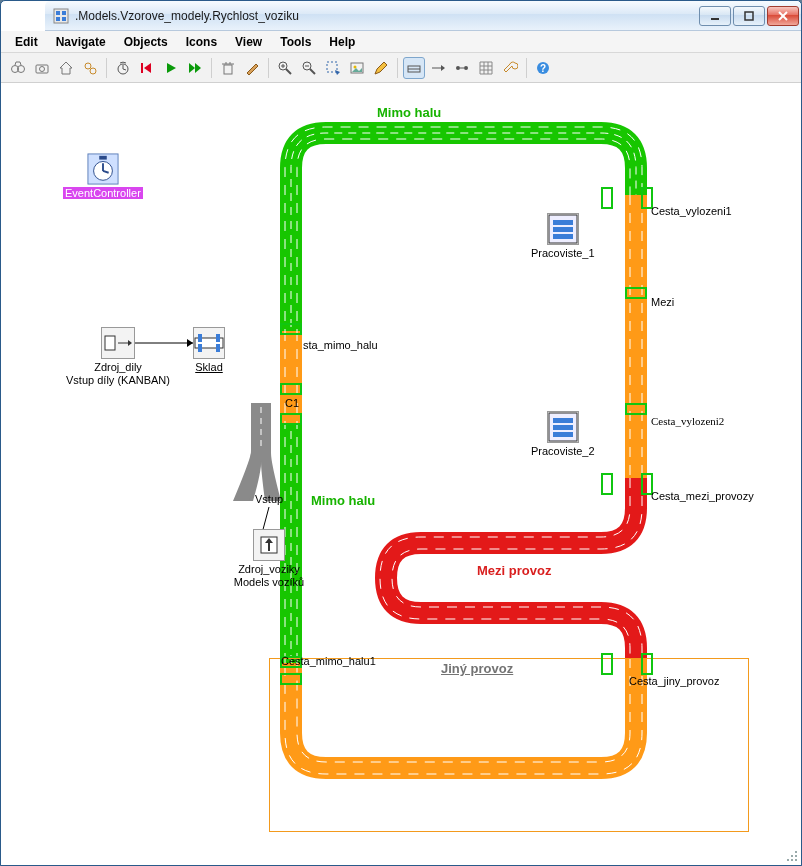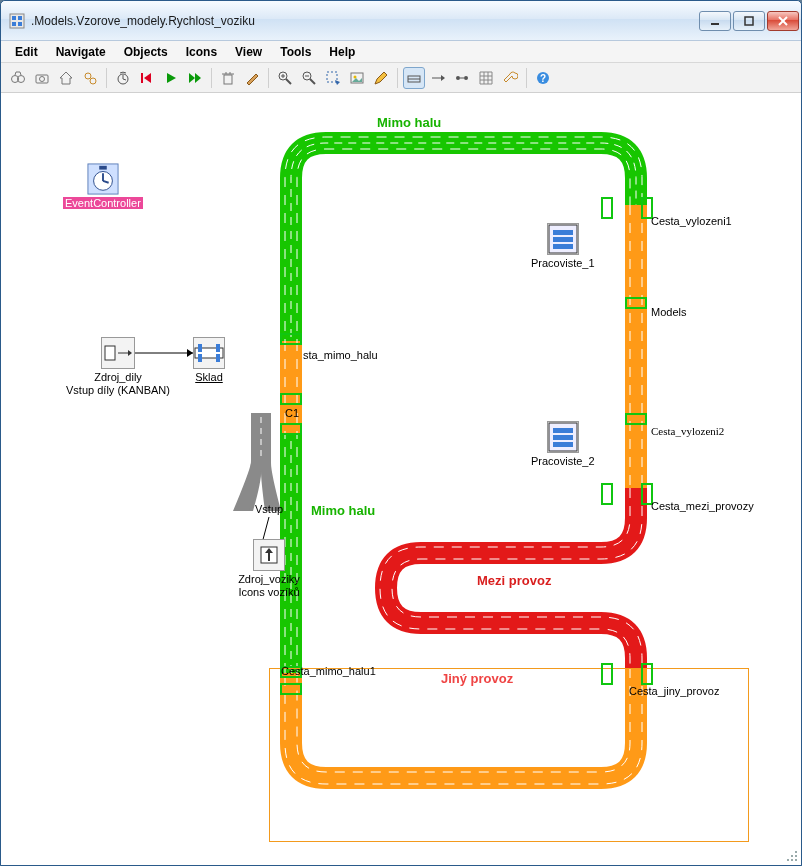--- a/index.html
+++ b/index.html
@@ -1,44 +1,44 @@
 <!DOCTYPE html>
 <html><head>
 <meta charset="utf-8">
 <style>
   * { box-sizing: border-box; margin: 0; padding: 0; font-family: "Segoe UI", Tahoma, sans-serif; }
   body { background: #6b8ca8; width: 802px; height: 866px; overflow: hidden; }
   .window { width: 802px; height: 866px; background: #fff; border: 1px solid #2a5a8a; border-radius: 5px 5px 0 0; box-shadow: 0 0 8px rgba(0,0,0,.4); display: flex; flex-direction: column; }
-  .titlebar { height: 40px; background: linear-gradient(#f7fbff,#dce9f7 45%,#cfe1f4 46%,#e9f2fb); display: flex; align-items: center; padding: 0 2px 0 8px; border-bottom: 1px solid #b7c9dd; border-radius: 5px 5px 0 0; }
+  .titlebar { height: 30px; background: linear-gradient(#f7fbff,#dce9f7 45%,#cfe1f4 46%,#e9f2fb); display: flex; align-items: center; padding: 0 2px 0 8px; border-bottom: 1px solid #b7c9dd; border-radius: 5px 5px 0 0; margin-left: 44px; }
   .titlebar .app-icon { width: 16px; height: 16px; margin-right: 6px; display:inline-block; }
   .titlebar .title { font-size: 12px; color: #1a1a1a; flex: 1; white-space: nowrap; overflow: hidden; }
   .winbtns { display:flex; gap:2px; }
   .winbtn { width: 32px; height: 20px; border: 1px solid #6f8eae; border-radius: 3px; background: linear-gradient(#f4f8fc,#d7e6f4 45%,#c8dbef 46%,#e7f1fa); display:flex; align-items:center; justify-content:center; cursor:pointer; }
   .winbtn.close { background: linear-gradient(#f7c7c0,#e77062 45%,#d94b39 46%,#f1a79a); border-color:#a23b2e; }
   .winbtn svg { width:12px; height:12px; }
   .menubar { height: 22px; display:flex; align-items:center; padding: 0 6px; gap: 2px; border-bottom: 1px solid #d8d8d8; background:#f5f5f5; }
   .menuitem { font-size: 12px; padding: 2px 8px; cursor: pointer; border-radius:2px;font-weight:bold; }
   .toolbar { height: 30px; display:flex; align-items:center; padding: 2px 6px; gap: 2px; background:#f2f2f2; border-bottom:1px solid #d0d0d0; }
   .tbtn { width:22px; height:22px; display:flex; align-items:center; justify-content:center; border:1px solid transparent; border-radius:3px; cursor:pointer; }
   .tbtn.pressed { background:#d6e6f6; border:1px solid #7ea6cc; }
   .tsep { width:1px; height:20px; background:#cfcfcf; margin:0 3px; }
   .canvas-wrap { flex:1; position:relative; background:#fff; overflow:hidden; }
   .canvas { position:absolute; left:0; top:0; width:100%; height:100%; }
   .obj-icon { position:absolute; text-align:center; font-size:11px; color:#000; }
   .obj-icon .ic { width:32px; height:32px; margin:0 auto 2px; display:flex; align-items:center; justify-content:center; border:1px solid #999; background:#f3f3f3; }
   .obj-icon .ic.noborder { border:none; background:none; }
   .obj-icon .lbl { white-space:pre; line-height:1.15; }
-  .sel { background:#ec4899; color:#fff; padding:0 2px; }
+  .sel { background:#d946ef; color:#fff; padding:0 2px; }
   .hala-box { position:absolute; border:1.5px solid #000; }
   .hala-box .caption { position:absolute; bottom:4px; left:8px; font-size:13px; }
   .prov-box { position:absolute; border:1.5px solid #f39a1d; }
   .annot { position:absolute; font-size:13px; white-space:nowrap; }
   .annot.green { color:#17b300; font-weight:600; }
   .annot.red { color:#d91e1e; font-weight:600; }
-  .annot.orange { color:#ef4444; font-weight:600; }
+  .annot.orange { color:#737373; font-weight:600;text-decoration:underline; }
   .lab { position:absolute; font-size:11px; color:#000; white-space:nowrap; }
   .track { stroke-width:22; fill:none; stroke-linecap:butt; }
   .lane { stroke:#fff; stroke-width:1; fill:none; stroke-dasharray:8 6; }
   .conn { position:absolute; width:12px; height:22px; border:2px solid #10c610; background:rgba(255,255,255,0); }
   .conn.h { width:22px; height:12px; }
   .footer-resize { position:absolute; right:2px; bottom:2px; width:14px; height:14px; }
   .footer-resize svg { width:14px; height:14px; }
   .roadfork { position:absolute; }
 </style>
 </head>
@@ -369,21 +369,21 @@
 
     <div class="obj-icon" style="left:228px; top:446px; width:80px;">
       <div class="ic">
         <svg width="24" height="24" viewBox="0 0 24 24">
             <rect x="4" y="4" width="16" height="16" fill="#fff" stroke="#333"></rect>
             <line x1="12" y1="18" x2="12" y2="8" stroke="#333" stroke-width="2"></line>
             <polygon points="8,10 12,5 16,10" fill="#333"></polygon>
           </svg>
       </div>
       <div class="lbl">Zdroj_voziky
-Icons vozíků</div>
+Models vozíků</div>
     </div>
 
     <div class="obj-icon" style="left:530px; top:130px;">
       <div class="ic">
         <svg width="30" height="30" viewBox="0 0 30 30">
             <rect x="1" y="1" width="28" height="28" fill="#eef" stroke="#333"></rect>
             <rect x="5" y="6" width="20" height="5" fill="#3b7dd8"></rect>
             <rect x="5" y="13" width="20" height="5" fill="#3b7dd8"></rect>
             <rect x="5" y="20" width="20" height="5" fill="#3b7dd8"></rect>
           </svg>
@@ -404,21 +404,21 @@
     </div>
 
     <div class="annot green" style="left:376px; top:22px;">Mimo halu</div>
     <div class="annot green" style="left:310px; top:410px;">Mimo halu</div>
     <div class="annot red" style="left:476px; top:480px;">Mezi provoz</div>
     <div class="annot orange" style="left:440px; top:578px;">Jiný provoz</div>
 
     <div class="lab" style="left:302px; top:256px;">sta_mimo_halu</div>
     <div class="lab" style="left:284px; top:314px;">C1</div>
     <div class="lab" style="left:650px; top:122px;">Cesta_vylozeni1</div>
-    <div class="lab" style="left:650px; top:213px;">Models</div>
+    <div class="lab" style="left:650px; top:213px;">Mezi</div>
     <div class="lab" style="left:650px; top:332px;font-family:Liberation Serif, serif;">Cesta_vylozeni2</div>
     <div class="lab" style="left:650px; top:407px;">Cesta_mezi_provozy</div>
     <div class="lab" style="left:280px; top:572px;text-align:right;">Cesta_mimo_halu1</div>
     <div class="lab" style="left:628px; top:592px;">Cesta_jiny_provoz</div>
 
     <div class="footer-resize">
       <svg viewBox="0 0 14 14">
           <g fill="#9aa">
             <rect x="10" y="2" width="2" height="2"></rect>
             <rect x="6" y="6" width="2" height="2"></rect>

